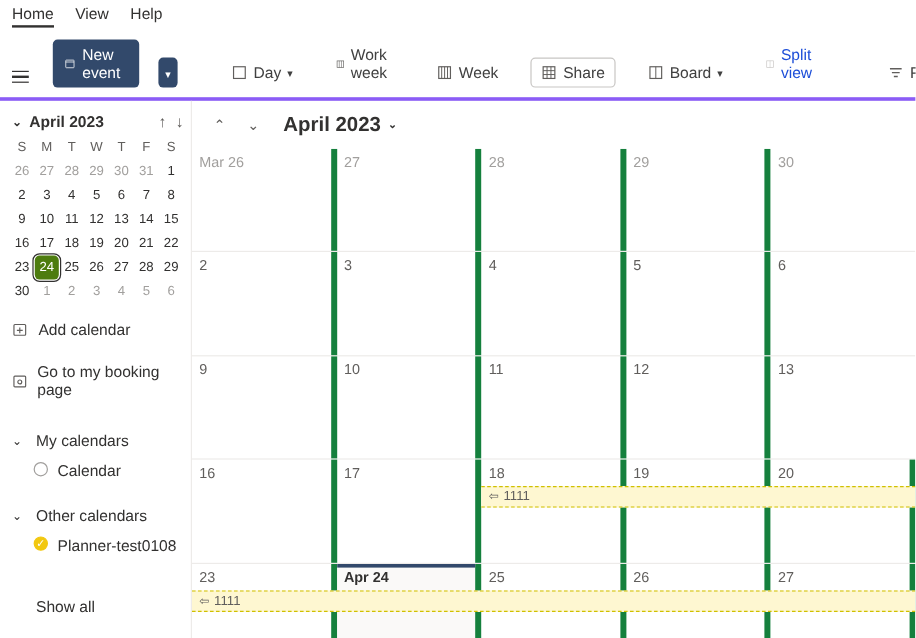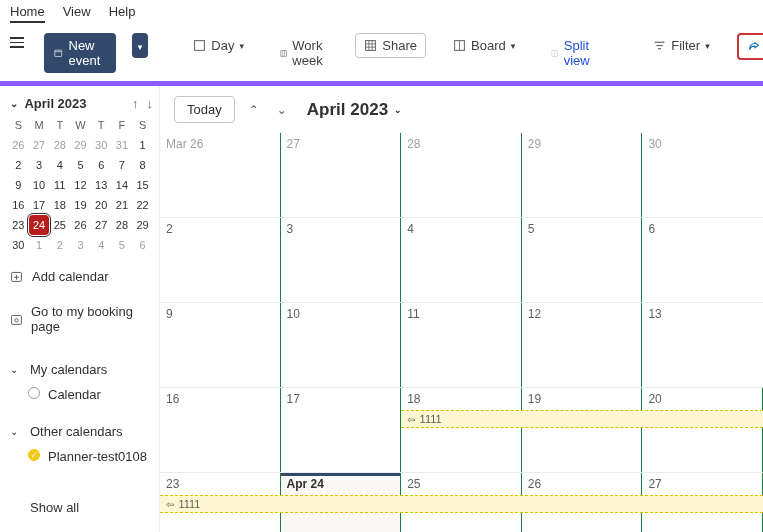--- a/index.html
+++ b/index.html
@@ -4,21 +4,21 @@
 <style>
 * { box-sizing: border-box; margin: 0; padding: 0; font-family: "Segoe UI", Arial, sans-serif; }
 body { width: 763px; height: 532px; overflow: hidden; background: #fff; font-size: 13px; color: #323130; }
 
 
 .menubar { display: flex; gap: 18px; padding: 4px 10px 6px; font-size: 13px; }
 .menubar .item { cursor: pointer; }
 .menubar .item.active { border-bottom: 2px solid #323130; padding-bottom: 2px; }
 
 
-.toolbar { display: flex; align-items: flex-start; padding: 4px 8px 8px; gap: 18px; border-bottom: 5px solid #8b5cf6; }
+.toolbar { display: flex; align-items: flex-end; padding: 4px 8px 8px; gap: 18px; border-bottom: 3px solid #8b5cf6; }
 .hamburger { width: 20px; display:flex; flex-direction:column; gap:3px; align-items:center; justify-content:center; cursor:pointer; padding:4px 2px;}
 .hamburger span { display:block; width:14px; height:1.5px; background:#323130;}
 .newevent { background:#32496b; color:#fff; border-radius:4px; display:flex; align-items:center; padding:5px 10px; gap:6px; cursor:pointer; font-size:13px;}
 .newevent-caret { background:#32496b; color:#fff; border-radius:4px; padding:5px 6px; cursor:pointer; margin-left:-2px;}
 .tbtn { display:flex; align-items:center; gap:5px; padding:4px 8px; border-radius:4px; cursor:pointer; color:#404040; font-size:13px; border:1px solid transparent;}
 .tbtn.border { border:1px solid #c8c6c4; }
 .tbtn.disabled { color:#1d4ed8; cursor:default; }
 .tbtn.accent { color:#0f6cbd; }
 .tbtn.highlighted { border:2px solid #d13438; }
 .spacer-sm { width:6px; }
@@ -30,21 +30,21 @@
 .sidebar { width:160px; padding:8px 6px 8px 8px; border-right:1px solid #edebe9; display:flex; flex-direction:column; }
 .main { flex:1; display:flex; flex-direction:column; overflow:hidden; }
 
 
 .mini-head { display:flex; align-items:center; gap:6px; padding:2px 0 6px 2px; font-size:13px; font-weight:600;}
 .mini-nav { margin-left:auto; display:flex; gap:8px; color:#605e5c;}
 .mini-grid { display:grid; grid-template-columns: repeat(7, 1fr); gap:0; }
 .mini-grid .dh { text-align:center; font-size:11px; color:#605e5c; padding:2px 0 4px;}
 .mini-grid .dc { text-align:center; font-size:11px; color:#323130; padding:3px 0; cursor:pointer; border-radius:50%; width:20px; height:20px; line-height:14px; margin:0 auto;}
 .mini-grid .dc.muted { color:#a19f9d; }
-.mini-grid .dc.today { background:#b91c1c; color:#fff; border-radius:4px; outline:1px solid #323130; outline-offset:1px;}
+.mini-grid .dc.today { background:#4d7c0f; color:#fff; border-radius:4px; outline:1px solid #323130; outline-offset:1px;}
 
 
 .side-item { display:flex; align-items:center; gap:8px; padding:6px 2px; cursor:pointer; font-size:13px; margin-top:8px;}
 .side-item .chev { font-size:10px; width:12px;}
 .side-item .sicon { width:14px; font-size:13px; color:#605e5c;}
 .cal-row { display:flex; gap:8px; padding:4px 2px 4px 20px; font-size:13px;}
 .cal-dot { width:12px; height:12px; border-radius:50%; border:1.5px solid #a19f9d; }
 .cal-dot.filled { background:#f2c811; border-color:#f2c811; display:flex; align-items:center; justify-content:center; color:#fff; font-size:9px;}
 .showall { padding:8px 2px 4px 22px; font-size:13px; cursor:pointer;margin-top:24px;}
 
@@ -52,21 +52,21 @@
 .main-head { display:flex; align-items:center; gap:10px; padding:10px 14px; }
 .today-btn { border:1px solid #c8c6c4; border-radius:4px; padding:5px 12px; cursor:pointer; font-size:13px;}
 .navarrow { color:#605e5c; cursor:pointer; padding:2px 4px; font-size:12px;}
 .month-title { font-size:17px; font-weight:600; display:flex; align-items:center; gap:6px; margin-left:6px;}
 
 
 .dow-row { display:grid; grid-template-columns: repeat(5, 1fr); border-top:1px solid #edebe9; }
 .dow { padding:6px 8px; font-size:11.5px; color:#605e5c; border-bottom:1px solid #edebe9;}
 .weeks { flex:1; display:flex; flex-direction:column; overflow:hidden;}
 .week { display:grid; grid-template-columns: repeat(5, 1fr); flex:1; border-bottom:1px solid #edebe9; position:relative;}
-.cell { border-right:1px solid #15803d; padding:4px 6px; font-size:12px; color:#605e5c; position:relative;}
+.cell { border-right:5px solid #15803d; padding:4px 6px; font-size:12px; color:#605e5c; position:relative;}
 .cell:last-child { border-right:none; }
 .cell .num { font-size:12px; }
 .cell.muted .num { color:#a19f9d; }
 .cell.today-cell { background:#faf9f8; }
 .today-bar { position:absolute; top:0; left:0; right:0; height:3px; background:#32496b;}
 .cell.today-cell .num { font-weight:700; color:#323130;}
 .event-bar { position:absolute; left:0; right:0; height:18px; background:#fef7d1; border-top:1px dashed #d0c000; border-bottom:1px dashed #d0c000; display:flex; align-items:center; gap:4px; padding-left:6px; font-size:11px; color:#605e5c;}
 .event-arrow { font-size:10px; }
 svg { display:block; }
 </style>
@@ -103,20 +103,29 @@
     <span>Day</span>
       <span class="caret">▾</span>
   </div>
   <div class="tbtn">
     <svg width="13" height="13" viewBox="0 0 16 16">
         <rect x="2" y="2" width="12" height="12" fill="none" stroke="#605e5c" stroke-width="1.2"></rect>
         <line x1="6" y1="2" x2="6" y2="14" stroke="#605e5c"></line>
         <line x1="10" y1="2" x2="10" y2="14" stroke="#605e5c"></line>
       </svg>
     <span>Work week</span>
+  </div>
+  <div class="tbtn">
+    <svg width="13" height="13" viewBox="0 0 16 16">
+        <rect x="2" y="2" width="12" height="12" fill="none" stroke="#605e5c" stroke-width="1.2"></rect>
+        <line x1="5" y1="2" x2="5" y2="14" stroke="#605e5c"></line>
+        <line x1="8" y1="2" x2="8" y2="14" stroke="#605e5c"></line>
+        <line x1="11" y1="2" x2="11" y2="14" stroke="#605e5c"></line>
+      </svg>
+    <span>Week</span>
   </div>
   <div class="tbtn border">
     <svg width="13" height="13" viewBox="0 0 16 16">
         <rect x="2" y="2" width="12" height="12" fill="none" stroke="#605e5c" stroke-width="1.2"></rect>
         <line x1="2" y1="6" x2="14" y2="6" stroke="#605e5c"></line>
         <line x1="2" y1="10" x2="14" y2="10" stroke="#605e5c"></line>
         <line x1="6" y1="2" x2="6" y2="14" stroke="#605e5c"></line>
         <line x1="10" y1="2" x2="10" y2="14" stroke="#605e5c"></line>
       </svg>
     <span>Share</span>
@@ -259,21 +268,20 @@
     <div class="cal-row">
       <span class="cal-dot filled">✓</span>
       <span>Planner-test0108</span>
     </div>
 
     <div class="showall">Show all</div>
   </div>
 
   <div class="main">
     <div class="main-head">
-      <div class="today-btn">Today</div>
       <span class="navarrow">⌃</span>
       <span class="navarrow">⌄</span>
       <div class="month-title">
         <span>April 2023</span>
         <span class="caret">⌄</span>
       </div>
     </div>
     <div class="weeks" id="weeks">
         <div class="week">
           <div class="cell muted">

